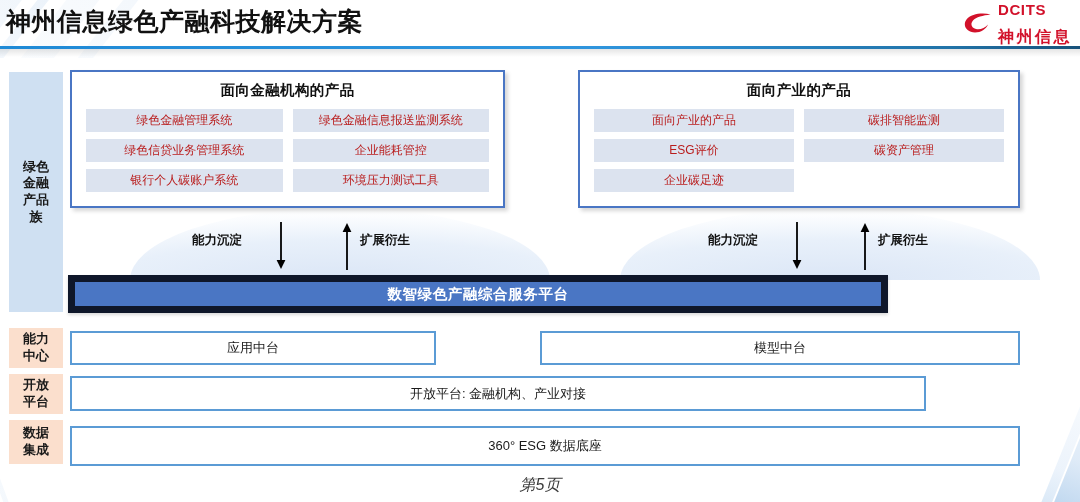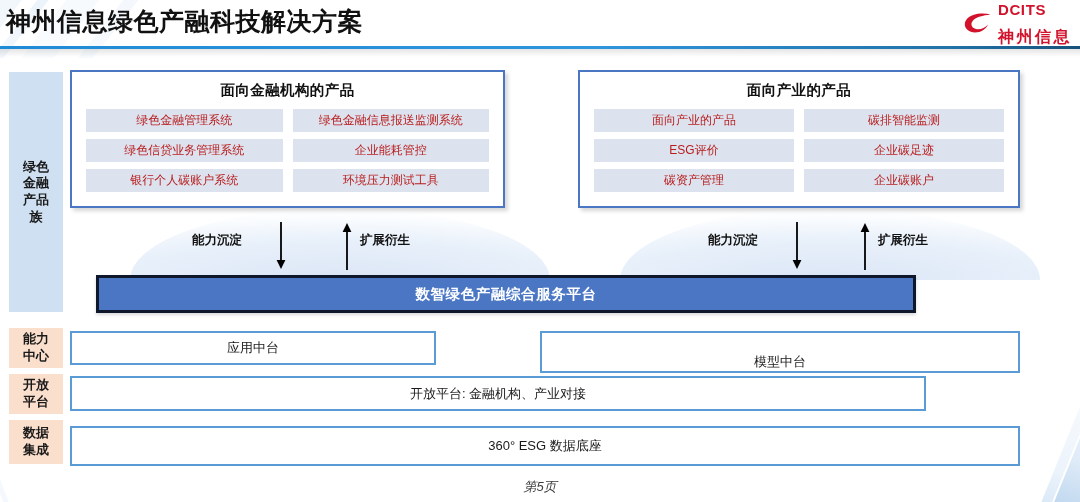--- a/index.html
+++ b/index.html
@@ -99,40 +99,40 @@
   .dome-r{left:620px;top:208px;width:420px;}
 
   .arrow{position:absolute;width:14px;height:48px;}
   .flow-label{
     position:absolute;font-size:12.5px;font-weight:bold;color:#111;white-space:nowrap;
   }
 
   
   .platform{
     position:absolute;left:68px;top:275px;width:820px;height:38px;
-    background:#4a76c4;border:3px solid #0f172a;
+    background:#4a76c4;border:7px solid #0f172a;
     display:flex;align-items:center;justify-content:center;
     color:#ffffff;font-size:14.5px;font-weight:bold;letter-spacing:.6px;
-    box-sizing:border-box;box-shadow:0 2px 3px rgba(0,0,0,.15);margin-left:28px;
+    box-sizing:border-box;box-shadow:0 2px 3px rgba(0,0,0,.15);
   }
 
   
   .row-box{
     position:absolute;background:#ffffff;border:2px solid #5b9bd5;
     display:flex;align-items:center;justify-content:center;
     font-size:13px;color:#1a1a1a;box-sizing:border-box;
   }
   .box-app{left:70px;top:331px;width:366px;height:34px;}
-  .box-model{left:540px;top:331px;width:480px;height:42px;align-items:flex-end;}
+  .box-model{left:540px;top:331px;width:480px;height:34px;}
   .box-open{left:70px;top:376px;width:856px;height:35px;}
   .box-data{left:70px;top:426px;width:950px;height:40px;}
 
   .footer{
     position:absolute;left:0;bottom:6px;width:1080px;text-align:center;
-    font-size:13px;font-style:italic;color:#3b3b3b;
+    font-size:16px;font-style:italic;color:#3b3b3b;
   }
 </style>
 </head>
 <body>
 
 <div class="slide">
 
   <div class="header">
     <div class="hdr-deco">
       <i class="b"></i>
@@ -196,23 +196,22 @@
       <div class="chip">环境压力测试工具</div>
     </div>
   </div>
 
   <div class="panel panel-right">
     <div class="panel-title">面向产业的产品</div>
     <div class="chips">
       <div class="chip">面向产业的产品</div>
       <div class="chip">碳排智能监测</div>
       <div class="chip">ESG评价</div>
+      <div class="chip">碳资产管理</div>
       <div class="chip">企业碳足迹</div>
-      <div class="chip">碳资产管理</div>
-      <div class="chip">企业碳账户</div>
     </div>
   </div>
 
   <div class="dome dome-l"></div>
   <div class="dome dome-r"></div>
 
   <div class="flow-label" style="left:192px;top:232px;">能力沉淀</div>
   <svg class="arrow" style="left:274px;top:222px;" viewBox="0 0 14 48">
     <line x1="7" y1="0" x2="7" y2="40" stroke="#000" stroke-width="1.8"></line>
     <polygon points="7,47 2.6,38 11.4,38" fill="#000"></polygon>

